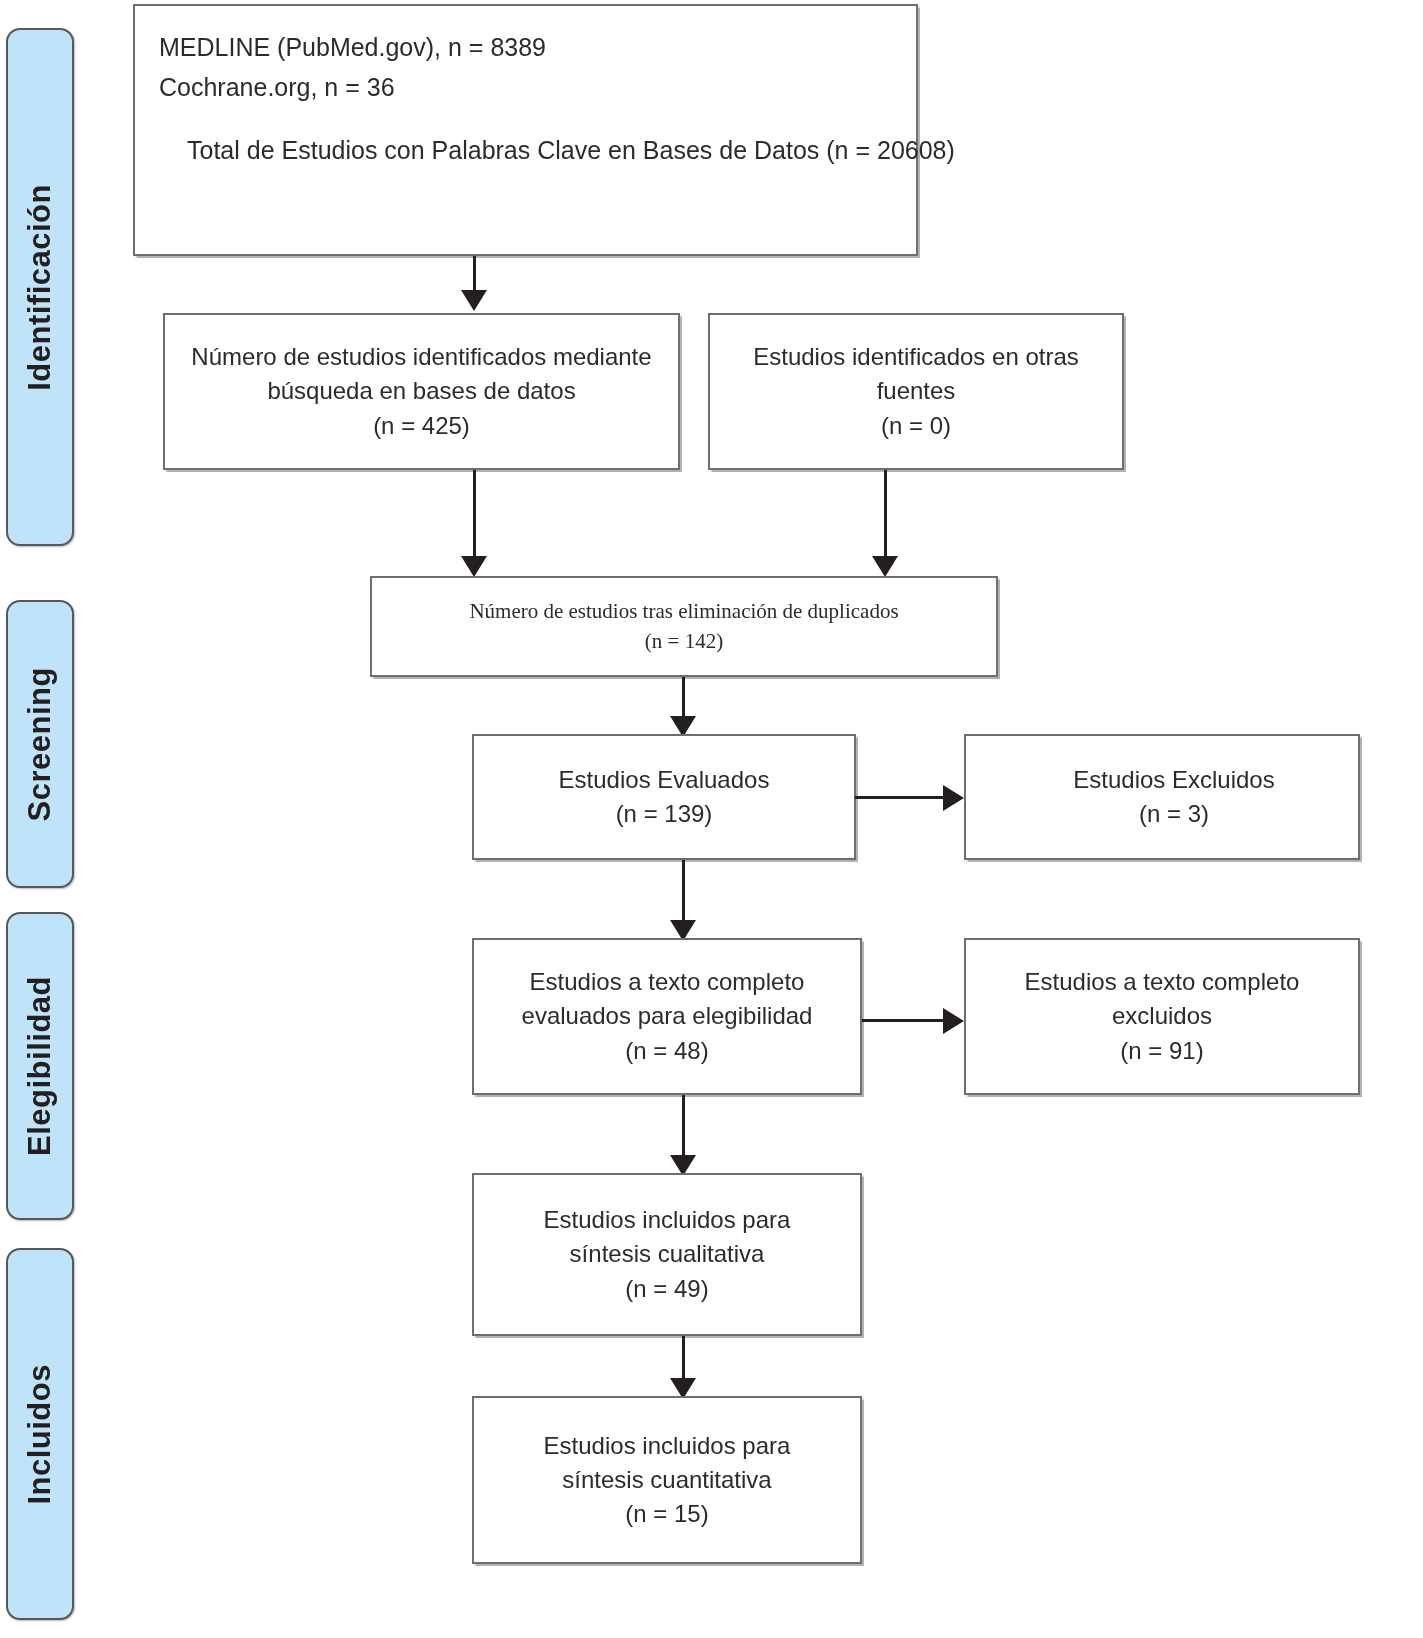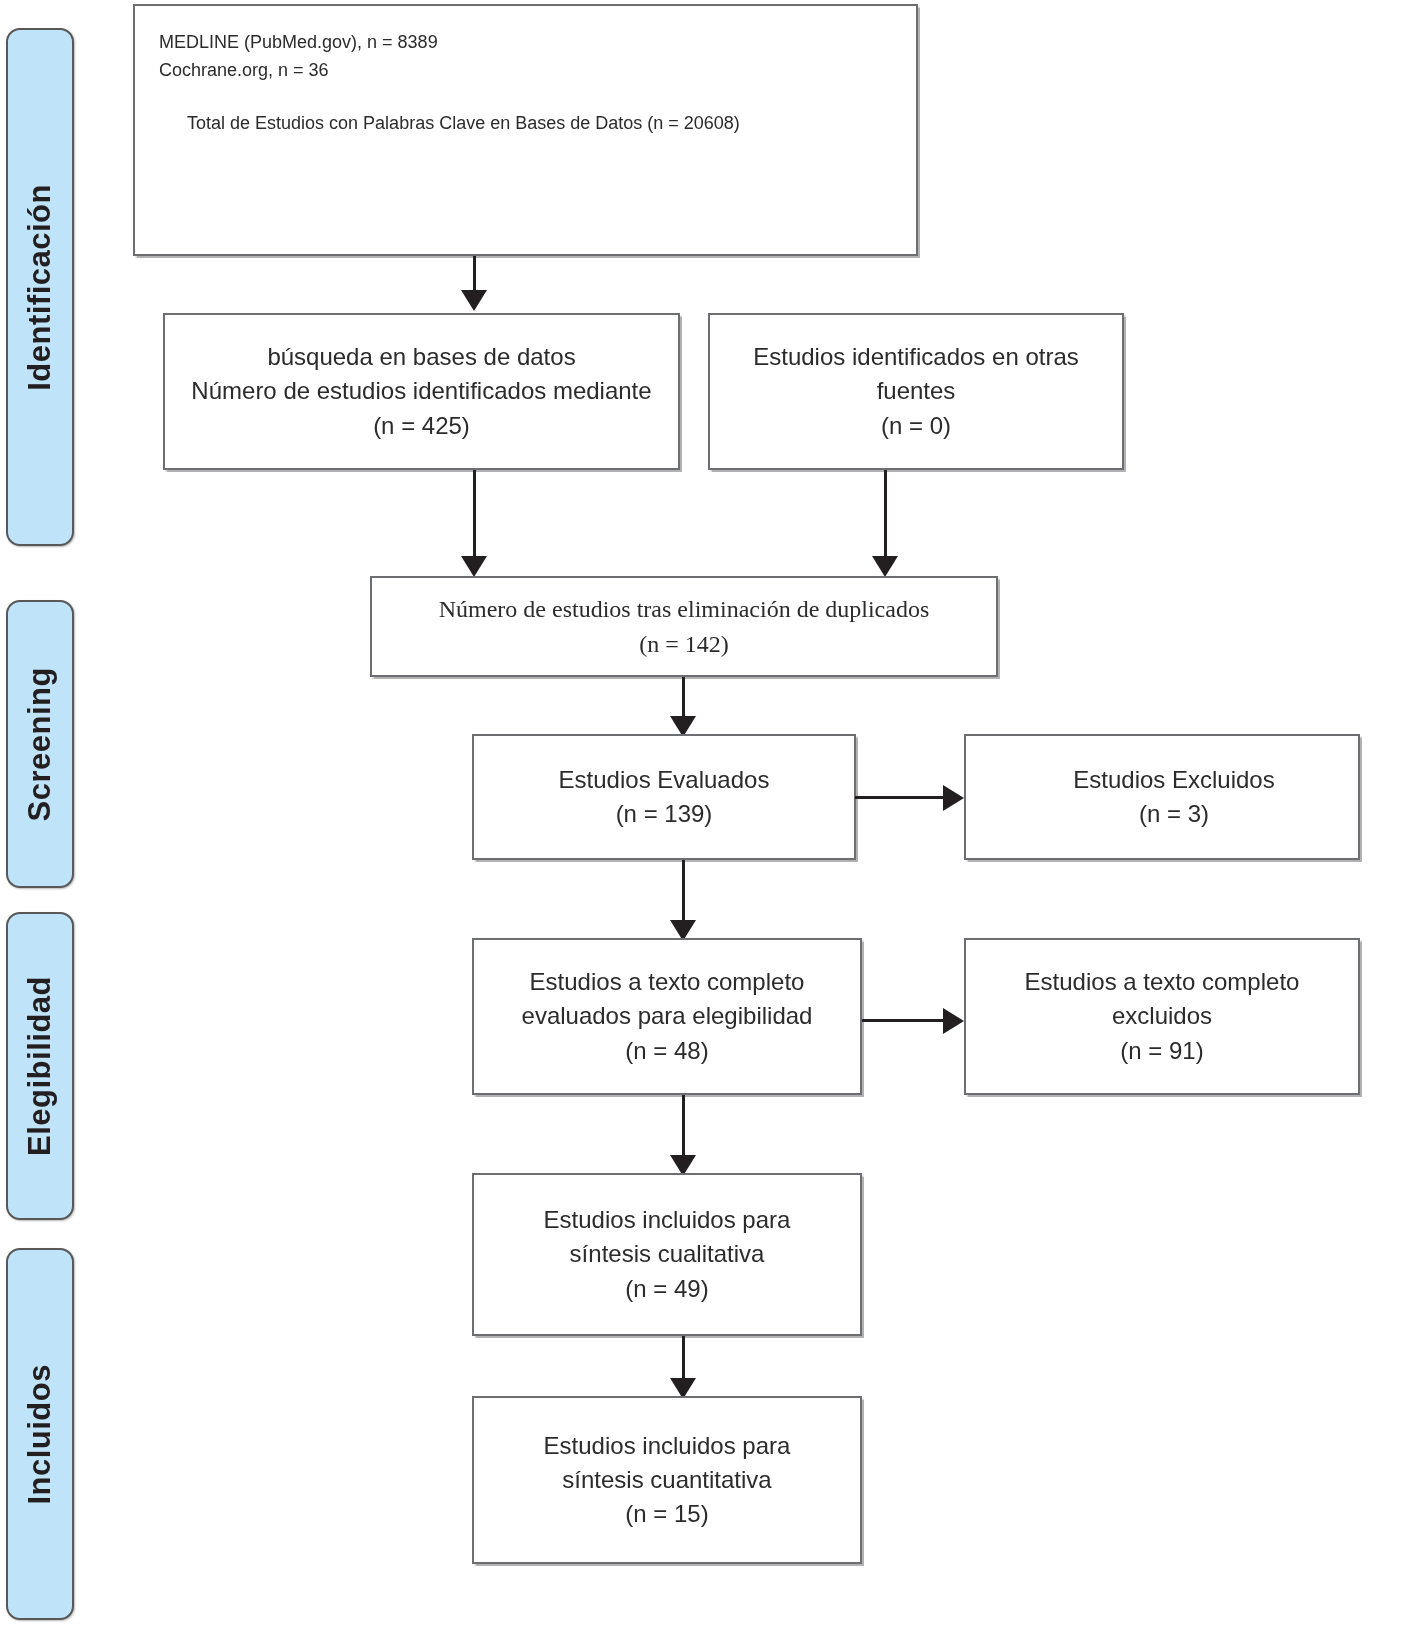--- a/index.html
+++ b/index.html
@@ -64,32 +64,32 @@
   }
 
   
   #box-sources {
     align-items: flex-start;
     justify-content: flex-start;
     text-align: left;
     padding: 22px 0 0 24px;
   }
   #box-sources .line {
-    font-size: 18px;
+    font-size: 25px;
     line-height: 1.58;
   }
   #box-sources .line.total {
     margin-top: 24px;
     padding-left: 28px;
   }
 
   
   #box-dedup .line {
     font-family: "Liberation Serif", serif;
-    font-size: 24px;
+    font-size: 21px;
   }
 
   
   .conn-v {            
     position: absolute;
     width: 3px;
     background: #231f20;
   }
   .conn-h {            
     position: absolute;
@@ -135,22 +135,22 @@
   <div class="box" id="box-sources" style="left:133px; top:4px; width:785px; height:252px;">
     <span class="line">MEDLINE (PubMed.gov), n = 8389</span>
     <span class="line">Cochrane.org, n = 36</span>
     <span class="line total">Total de Estudios con Palabras Clave en Bases de Datos (n = 20608)</span>
   </div>
 
   <div class="conn-v" style="left:473px; top:256px; width:3px; height:48px;"></div>
   <div class="arrow-down" style="left:461px; top:290px;"></div>
 
   <div class="box" id="box-database-search" style="left:163px; top:313px; width:517px; height:157px;">
+    <span class="line">Número de estudios identificados mediante</span>
     <span class="line">búsqueda en bases de datos</span>
-    <span class="line">Número de estudios identificados mediante</span>
     <span class="line">(n = 425)</span>
   </div>
 
   <div class="box" id="box-other-sources" style="left:708px; top:313px; width:416px; height:157px;">
     <span class="line">Estudios identificados en otras</span>
     <span class="line">fuentes</span>
     <span class="line">(n = 0)</span>
   </div>
 
   <div class="conn-v" style="left:473px; top:470px; width:3px; height:100px;"></div>

